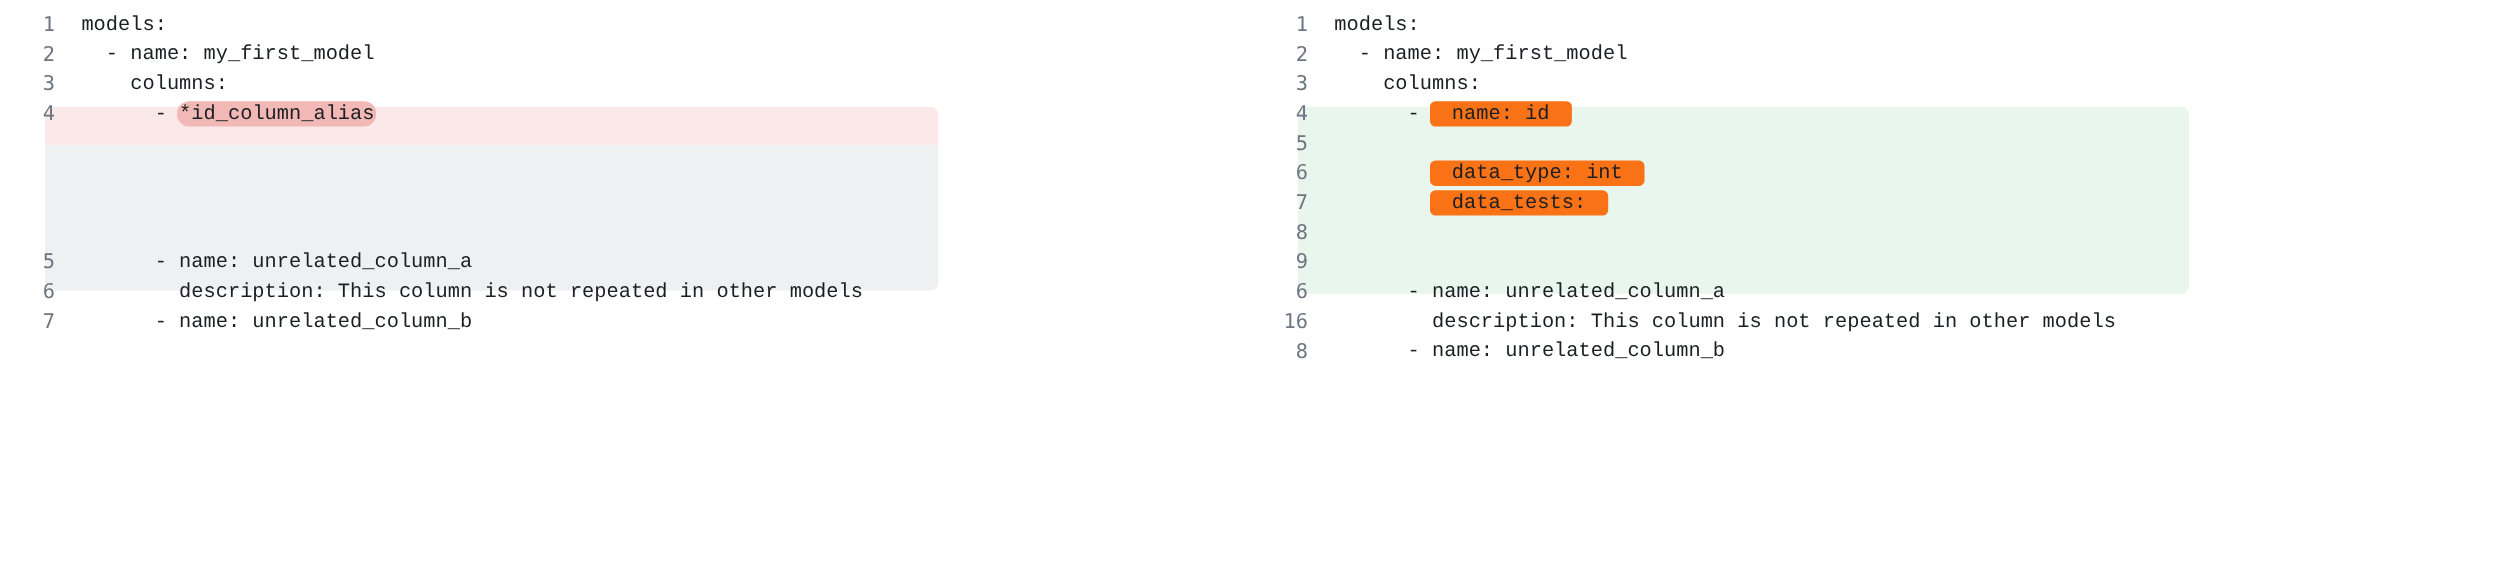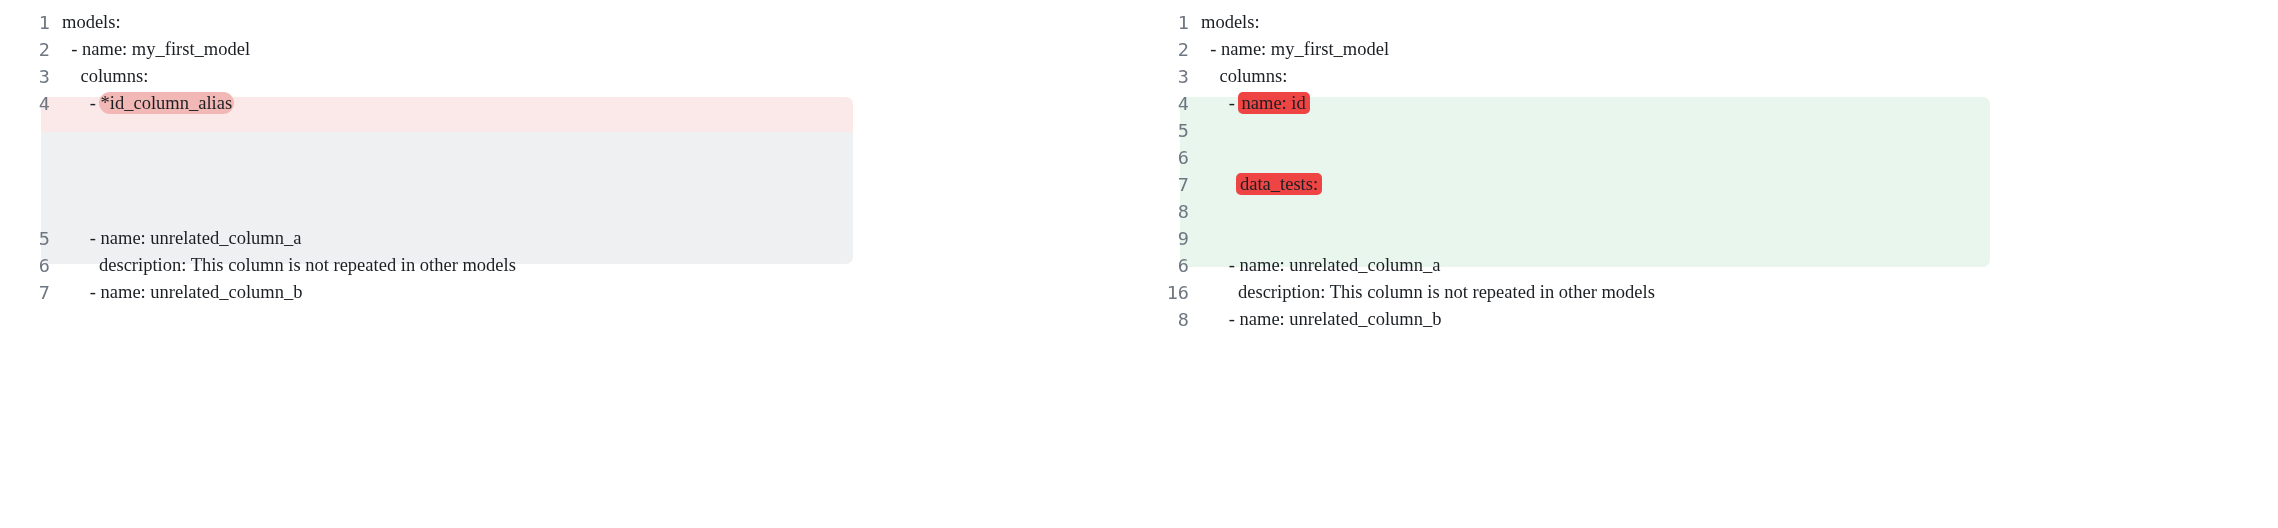--- a/index.html
+++ b/index.html
@@ -51,39 +51,39 @@
     width: 36px;
     text-align: right;
     color: #6e7681;
     font-size: 18.5px;
     font-family: "DejaVu Sans Mono", "Liberation Mono", monospace;
     letter-spacing: 0px;
     z-index: 3;
   }
   .code {
     position: absolute;
-    left: 48px;
+    left: 60px;
     color: #1b1f23;
     font-size: 18.5px;
-    font-family: Liberation Serif, serif;
+    font-family: Liberation Mono, monospace;
     white-space: pre;
     z-index: 3;
   }
 
   
   .hl-del {
     background: #f2b8b5;
     border-radius: 11px;
     padding: 1px 2px;
     margin: 0 -2px;
   }
   .hl-add {
-    background: #ef4444;
+    background: #f97316;
     border-radius: 5px;
-    padding: 1px 4px;
+    padding: 1px 20px;
     margin: 0 -2px;
   }
 </style>
 </head>
 <body>
 
 <div class="stage">
 
   <div class="panel panel-left">
 
@@ -112,21 +112,21 @@
 
     <div class="band" style="left:41px; top:97px; width:810px; height:170px;
                 background:#e8f6ee; border-radius:7px;"></div>
 
     <div class="codelines" style="margin-left:14px; margin-top:6px;">
         <div class="line"><span class="gutter">1</span><span class="code"><span>models:</span></span></div>
         <div class="line"><span class="gutter">2</span><span class="code"><span>  - name: my_first_model</span></span></div>
         <div class="line"><span class="gutter">3</span><span class="code"><span>    columns:</span></span></div>
         <div class="line"><span class="gutter">4</span><span class="code"><span>      - </span><span class="hl-add">name: id</span></span></div>
         <div class="line"><span class="gutter">5</span><span class="code"><span>        </span></span></div>
-        <div class="line"><span class="gutter">6</span></div>
+        <div class="line"><span class="gutter">6</span><span class="code"><span>        </span><span class="hl-add">data_type: int</span></span></div>
         <div class="line"><span class="gutter">7</span><span class="code"><span>        </span><span class="hl-add">data_tests:</span></span></div>
         <div class="line"><span class="gutter">8</span></div>
         <div class="line"><span class="gutter">9</span></div>
         <div class="line"><span class="gutter">6</span><span class="code"><span>      - name: unrelated_column_a</span></span></div>
         <div class="line"><span class="gutter">16</span><span class="code"><span>        description: This column is not repeated in other models</span></span></div>
         <div class="line"><span class="gutter">8</span><span class="code"><span>      - name: unrelated_column_b</span></span></div>
       </div>
   </div>
 
 </div>

